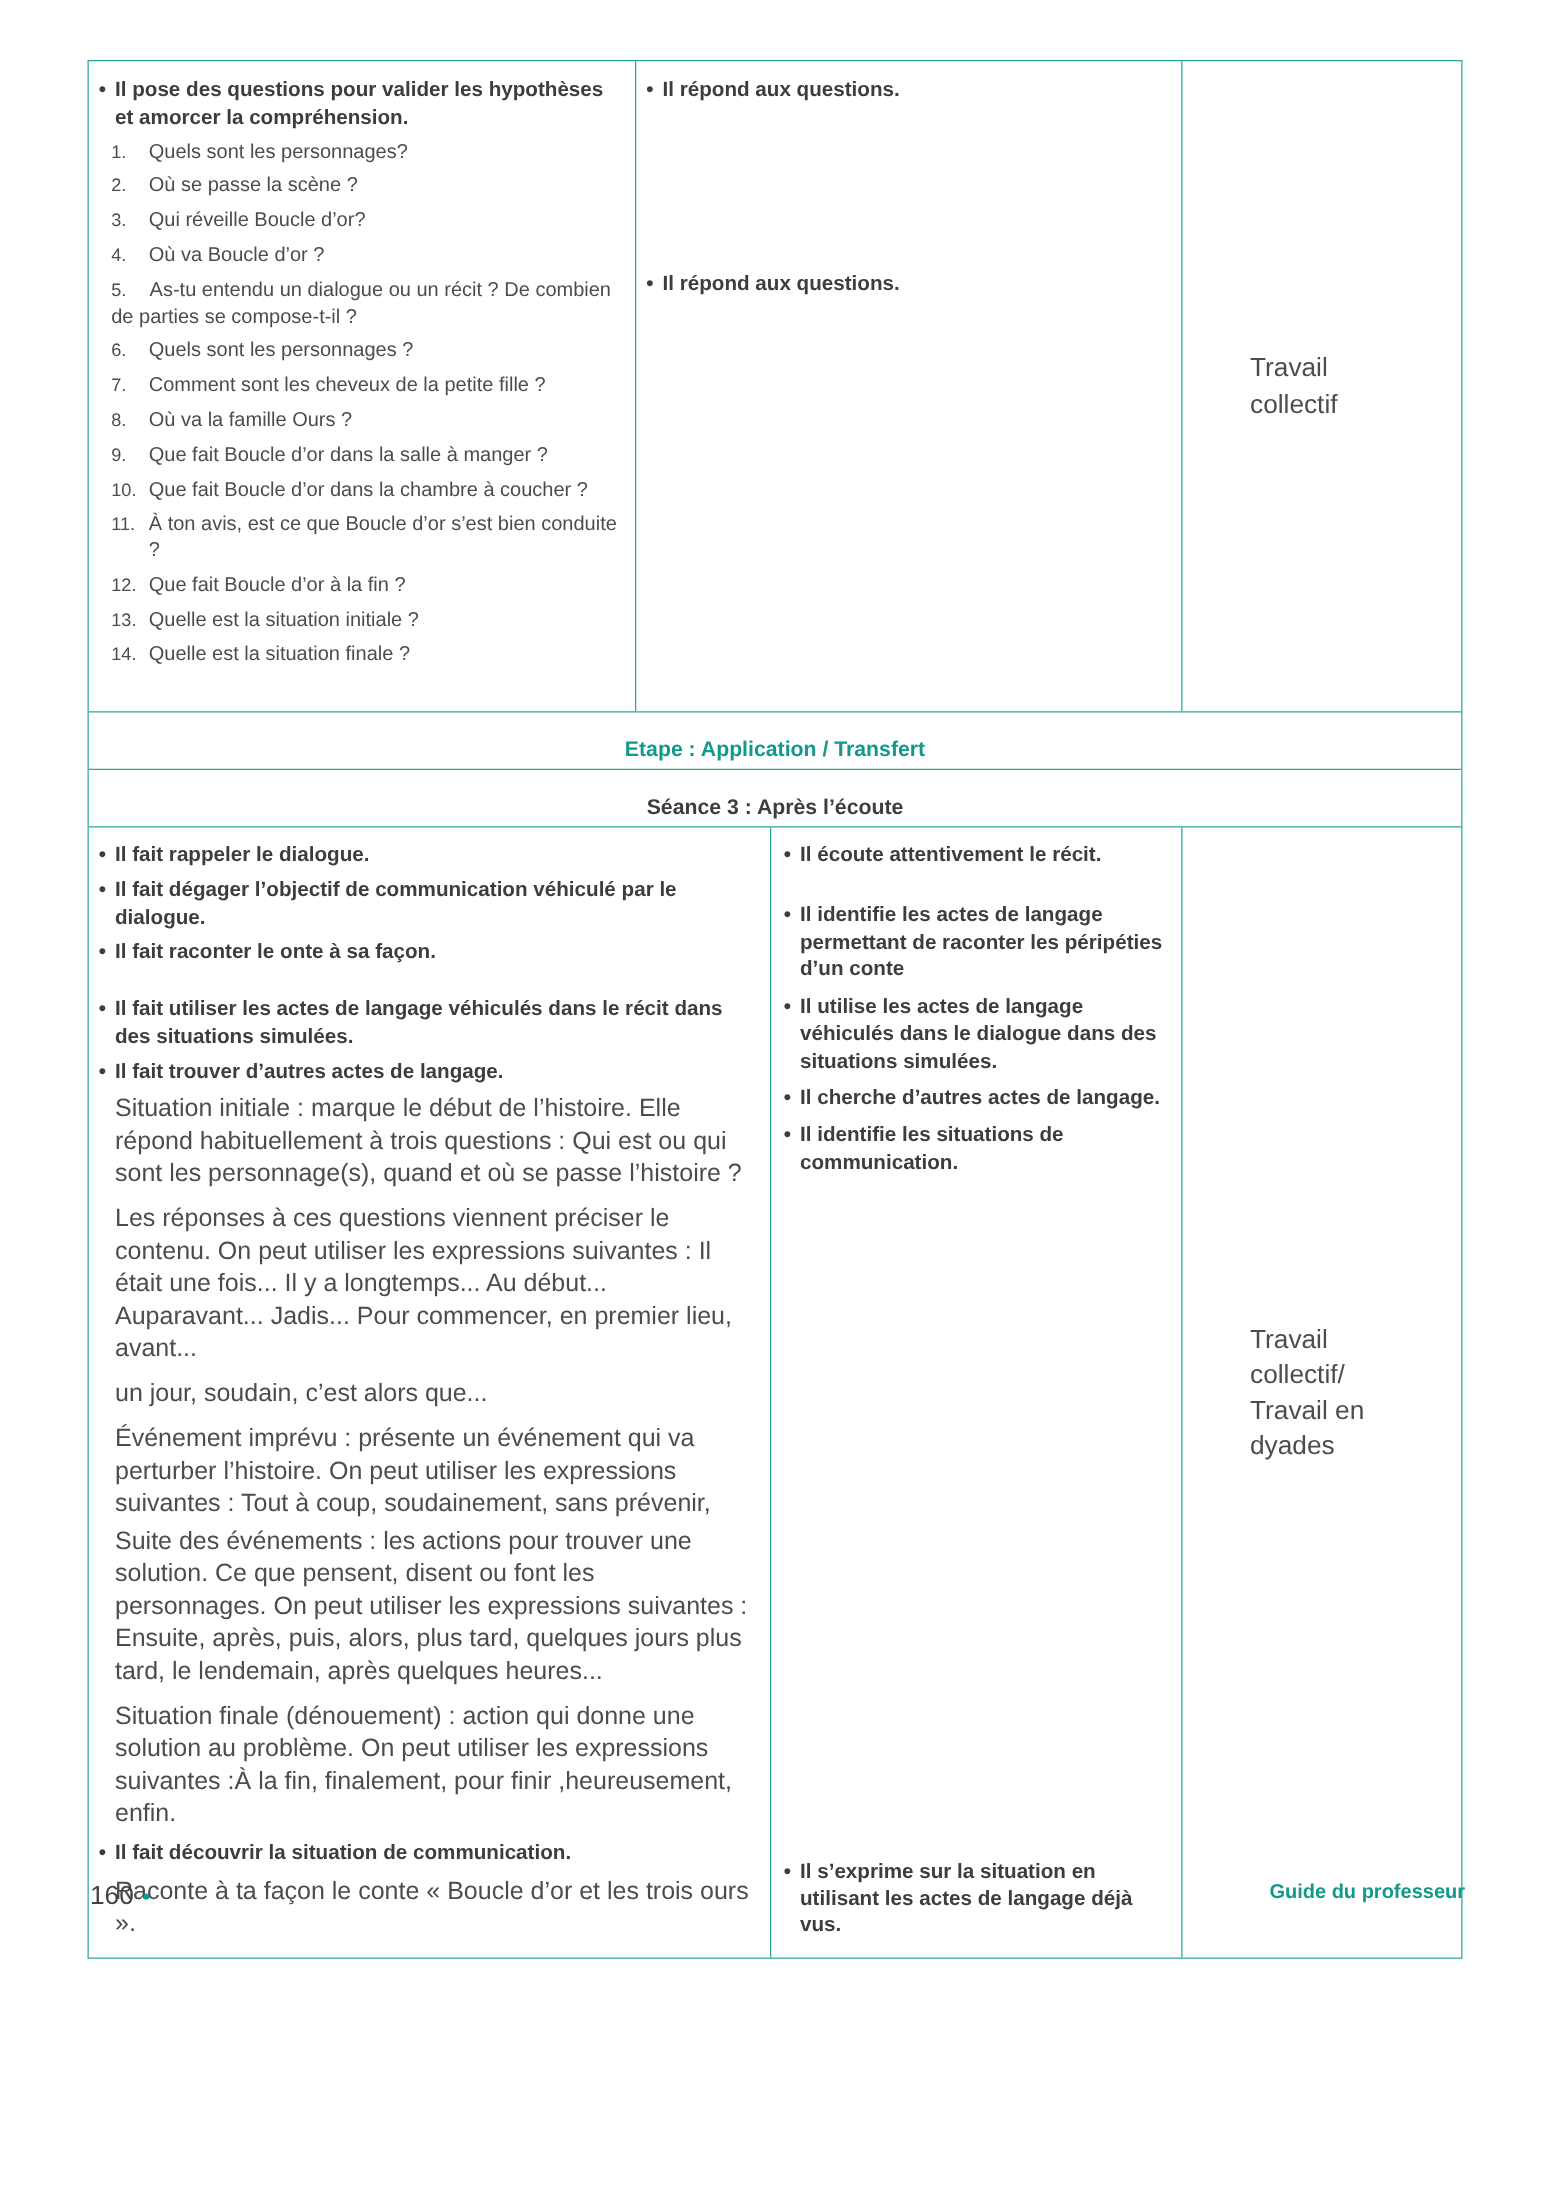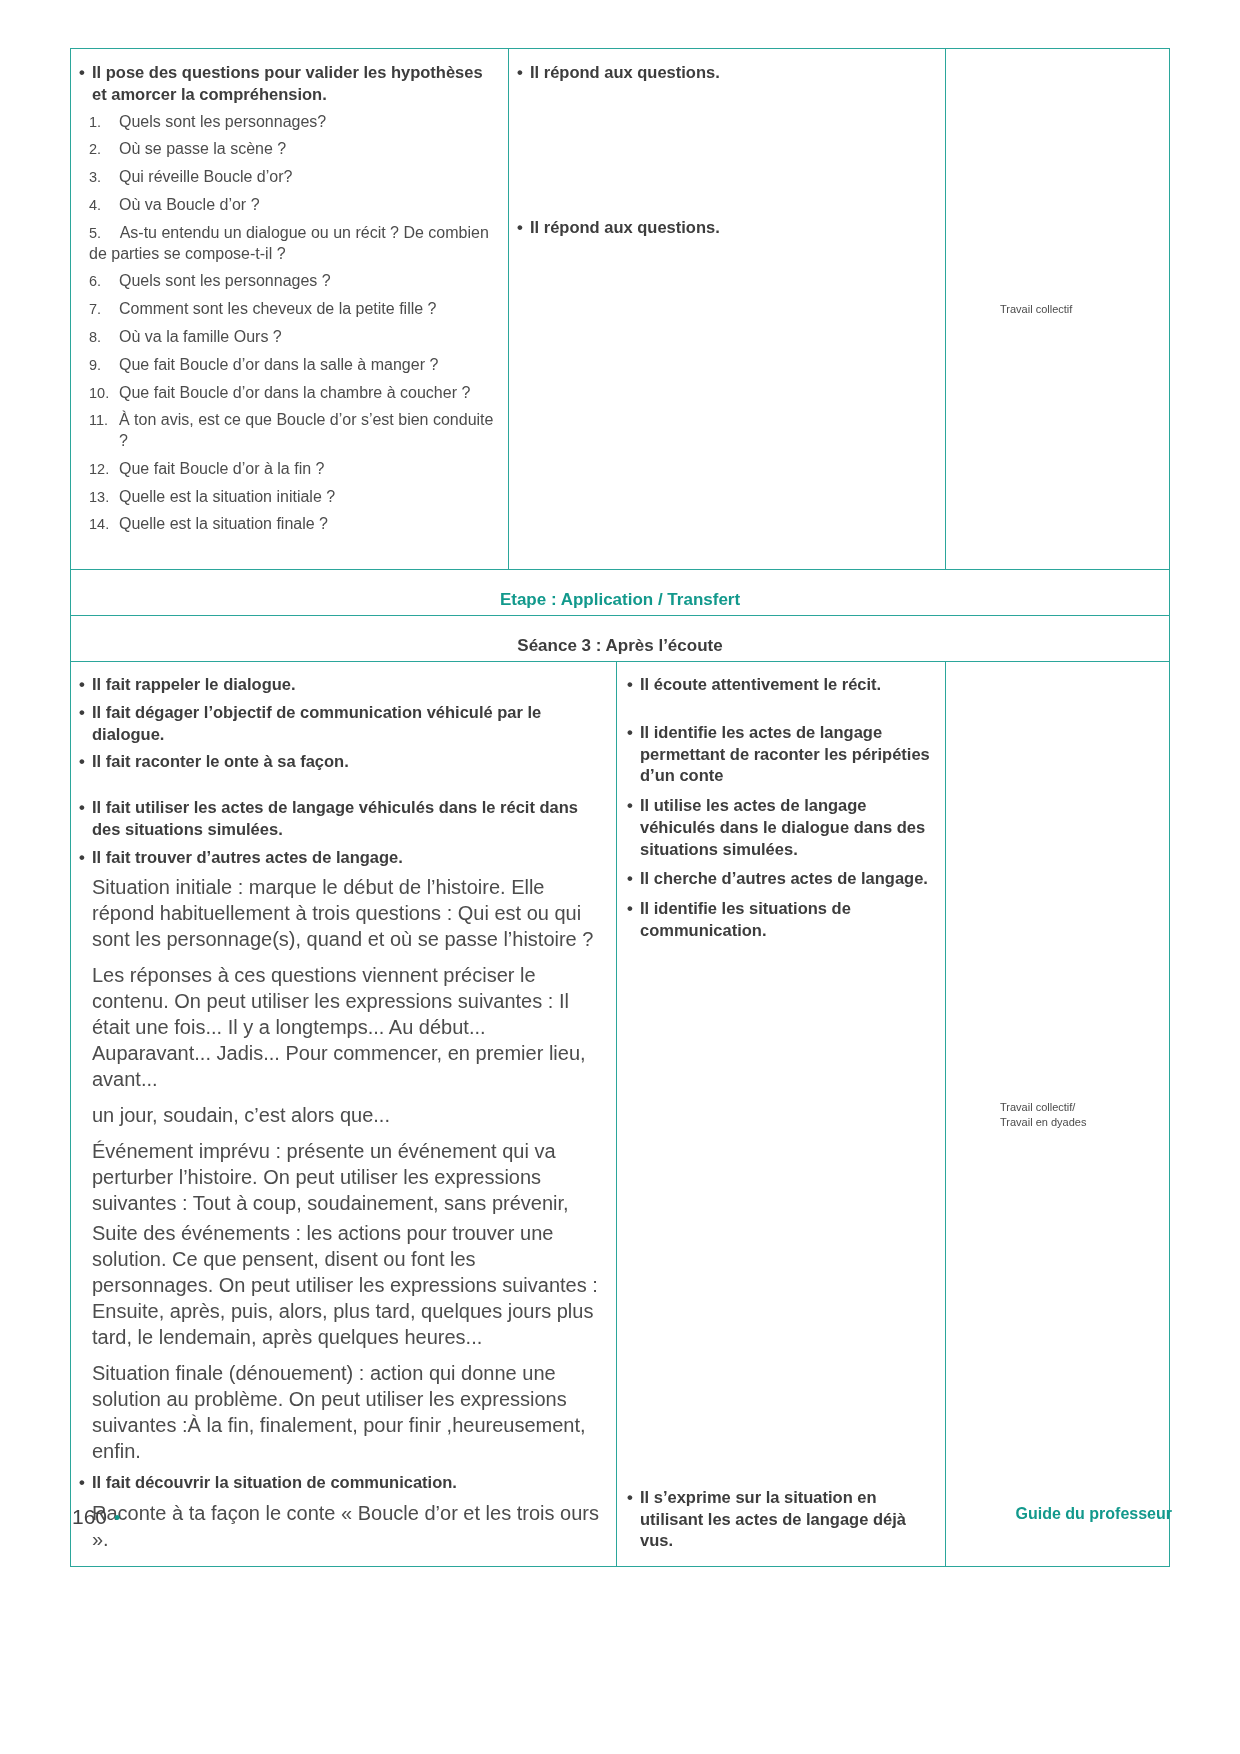--- a/index.html
+++ b/index.html
@@ -59,21 +59,21 @@
   .q-item.no-hang{ display:block; }
   .q-item.no-hang .q-num{ margin-right:15px; }
 
   
   .resp2{ margin-top:133px; }
 
   
   .cell-c{ display:flex; align-items:center; }
   .travail{
     width:104px; margin-left:46px;
-    font-size:11px; line-height:1.35; color:var(--body);
+    font-size:21px; line-height:1.35; color:var(--body);
   }
 
   
   .cell-bottom-left{ padding:12px 14px 14px 8px; }
   .para{
     font-size:20px; line-height:1.3; color:var(--body);
     padding-left:13px; margin-bottom:10px;
   }
   .mb4{ margin-bottom:4px; } .mb8{ margin-bottom:8px; }
   .mb24{ margin-bottom:24px; }

